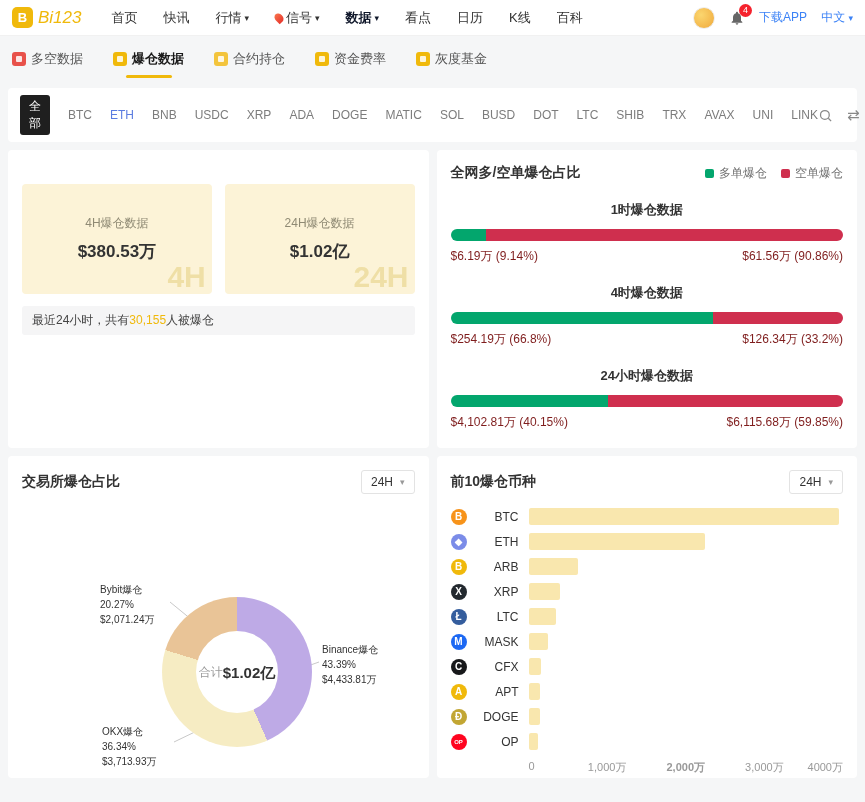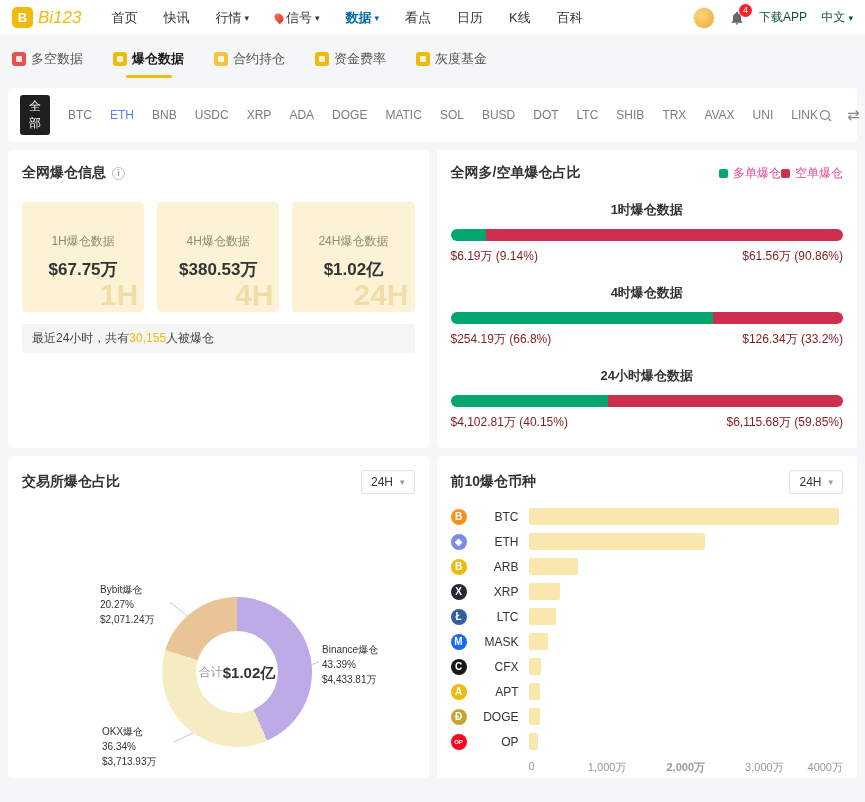--- a/index.html
+++ b/index.html
@@ -9,28 +9,28 @@
     font-family:"Liberation Sans","DejaVu Sans",sans-serif;
     color:#333; font-size:13px; overflow:hidden;
   }
   
   .navbar { height:36px; background:#fff; display:flex; align-items:center; padding:0 12px; border-bottom:1px solid #f1f1f1; }
   .logo { display:flex; align-items:center; gap:5px; }
   .logo-icon { width:21px; height:21px; border-radius:5px; background:#f0b90b; color:#fff; font-weight:bold; font-size:13px; display:flex; align-items:center; justify-content:center; }
   .logo-text { color:#f0b90b; font-weight:normal; font-style:italic; font-size:17px; }
   .main-nav { display:flex; align-items:center; gap:26px; margin-left:30px; }
   .nav-item { display:flex; align-items:center; gap:3px; color:#333; font-size:13px; cursor:pointer; text-decoration:none; }
-  .nav-item.active { color:#0369a1; font-weight:bold; }
+  .nav-item.active { color:#0f172a; font-weight:bold; }
   .caret { font-size:9px; color:inherit; }
   .flame { width:8px; height:10px; background:linear-gradient(#f7704a,#e8392f); border-radius:50% 50% 50% 0; transform:rotate(-45deg); display:inline-block; }
   .nav-right { margin-left:auto; display:flex; align-items:center; gap:14px; }
   .avatar { width:22px; height:22px; border-radius:50%; background:radial-gradient(circle at 35% 35%, #fbd66f, #f0a93b); border:1px solid #eee; }
   .bell-wrap { position:relative; display:flex; }
   .badge { position:absolute; top:-6px; right:-7px; background:#f5222d; color:#fff; font-size:9px; min-width:13px; height:13px; border-radius:7px; display:flex; align-items:center; justify-content:center; padding:0 2px; }
-  .nav-text { font-size:12px; color:#14532d; cursor:pointer; }
+  .nav-text { font-size:12px; color:#3b82f6; cursor:pointer; }
   
   .tabbar { display:flex; gap:30px; padding:14px 12px 0; }
   .tab { display:flex; flex-direction:column; align-items:center; cursor:pointer; }
   .tab-main { display:flex; align-items:center; gap:5px; font-size:13px; color:#555;justify-content:flex-end; }
   .tab.active .tab-main { color:#1a1a1a; font-weight:bold; }
   .tab-icon { width:14px; height:14px; border-radius:3px; position:relative; }
   .tab-icon::after { content:""; position:absolute; left:4px; top:4px; width:6px; height:6px; background:rgba(255,255,255,.85); border-radius:1px; }
   .tab-underline { height:3px; width:46px; border-radius:2px; margin-top:7px; background:transparent; }
   .tab.active .tab-underline { background:#f0b90b; }
   
@@ -55,21 +55,21 @@
   
   .boxes { display:flex; gap:13px; margin-top:20px; }
   .liq-box { flex:1; height:110px; background:#fcf3d7; border-radius:4px; position:relative; display:flex; flex-direction:column; align-items:center; justify-content:center; overflow:hidden; }
   .liq-box-label { font-size:12px; color:#8f8a74; }
   .liq-box-value { font-size:17px; font-weight:bold; color:#333; margin-top:8px; }
   .watermark { position:absolute; right:6px; bottom:0px; font-size:30px; font-weight:bold; color:#efdfa6; }
   .note { background:#f5f5f6; border-radius:3px; padding:6px 10px; font-size:12px; color:#444; margin-top:12px; }
   .note:first-of-type { margin-top:22px; }
   .gold { color:#f0b90b; }
   
-  .legend { display:flex; align-items:center; font-size:12px; color:#ec4899; }
+  .legend { display:flex; align-items:center; gap:14px; font-size:12px; color:#737373; }
   .legend-item { display:flex; align-items:center; gap:5px; }
   .legend-swatch { width:9px; height:9px; border-radius:2px; display:inline-block; }
   .ls-section { margin-top:19px;text-align:center; }
   .ls-label { font-size:13px; color:#333; font-weight:bold; }
   .ls-track { display:flex; height:12px; border-radius:6px; overflow:hidden; margin-top:10px; }
   .ls-long { height:100%; }
   .ls-short { flex:1; height:100%; }
   .ls-values { display:flex; justify-content:space-between; font-size:12px; color:#7f1d1d; margin-top:7px; }
   
   .pie-wrap { position:relative; height:265px; margin-top:8px; }
@@ -213,32 +213,21 @@
         <circle cx="11" cy="11" r="7"></circle>
         <line x1="16.5" y1="16.5" x2="21" y2="21"></line>
       </svg>
     <span class="swap-glyph">⇄</span>
   </div>
 </div>
 
 <div class="row row1">
 
   <section class="card">
-    <div class="card-head">
-      <div class="card-title">
-        <span>全网爆仓信息</span>
-        <i class="info-i">i</i>
-      </div>
-    </div>
     <div class="boxes">
-      <div class="liq-box">
-        <span class="liq-box-label">1H爆仓数据</span>
-        <span class="liq-box-value">$67.75万</span>
-        <span class="watermark">1H</span>
-      </div>
       <div class="liq-box">
         <span class="liq-box-label">4H爆仓数据</span>
         <span class="liq-box-value">$380.53万</span>
         <span class="watermark">4H</span>
       </div>
       <div class="liq-box">
         <span class="liq-box-label">24H爆仓数据</span>
         <span class="liq-box-value">$1.02亿</span>
         <span class="watermark">24H</span>
       </div>

